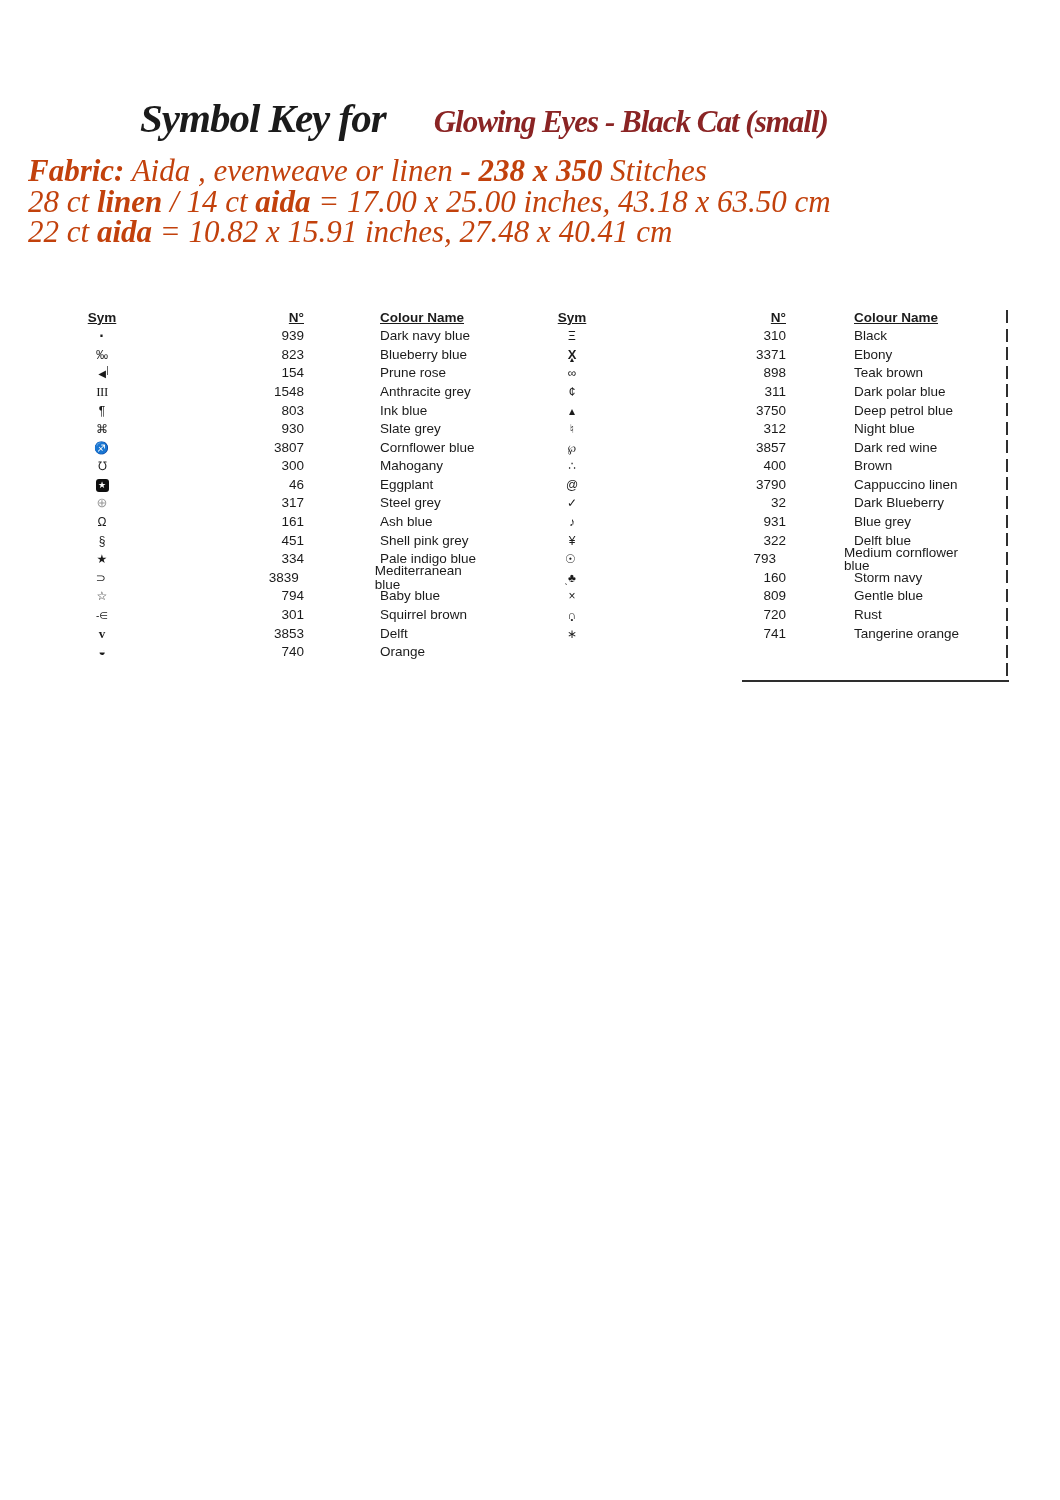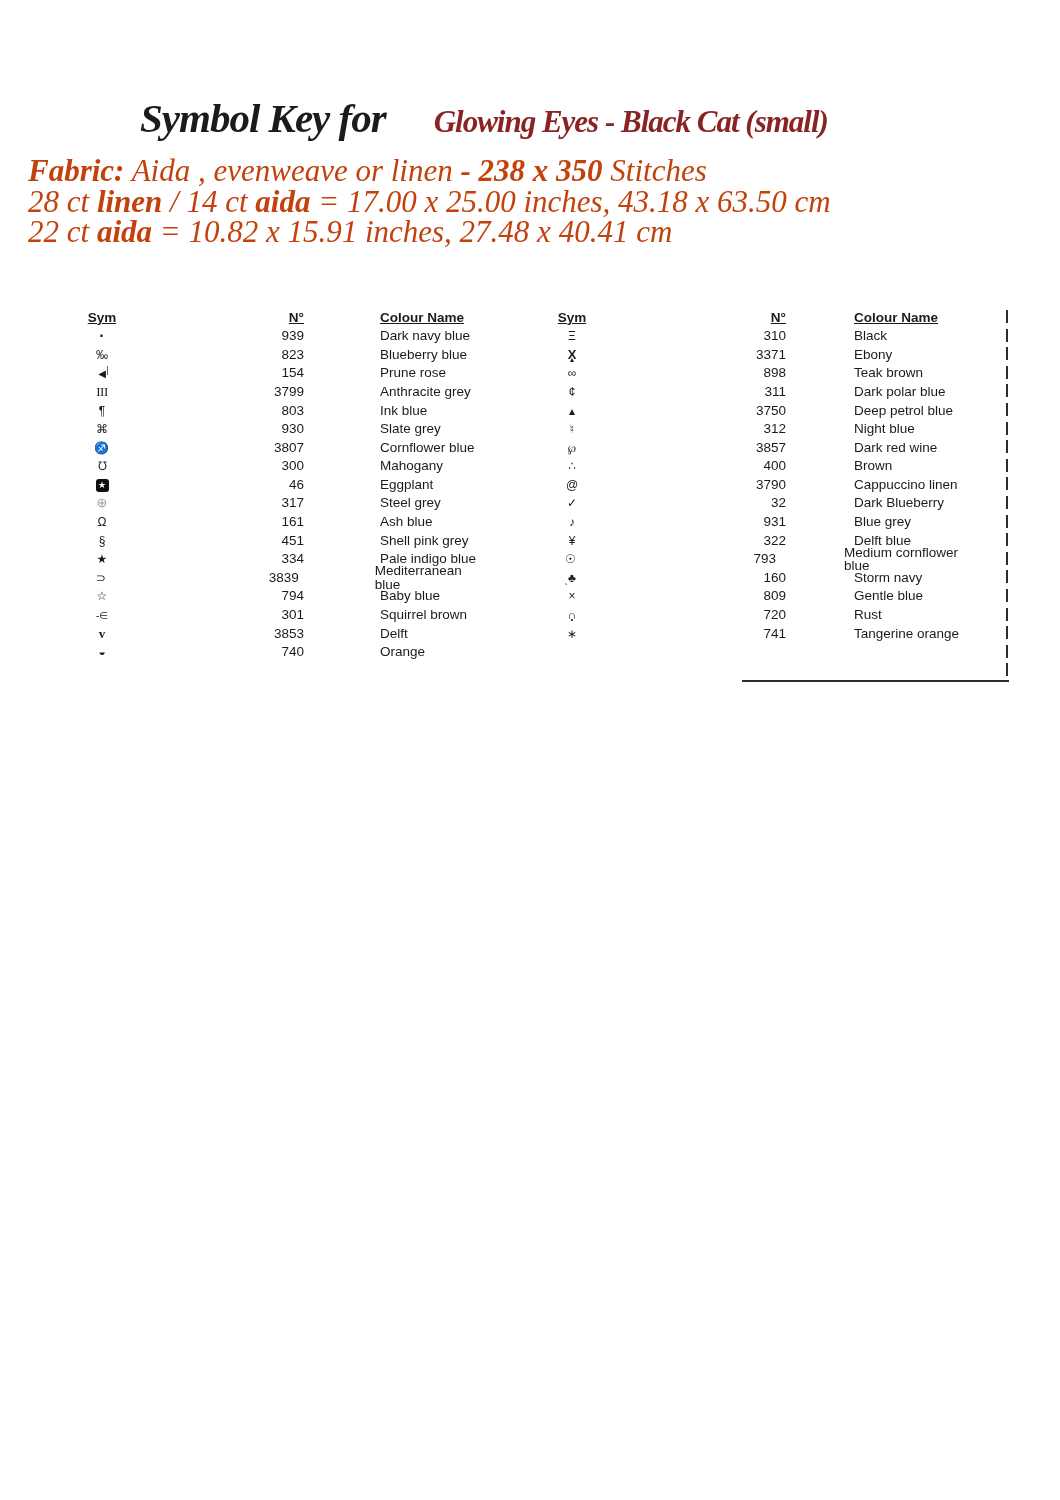--- a/index.html
+++ b/index.html
@@ -98,21 +98,21 @@
           <span class="c-num">823</span>
           <span class="c-name">Blueberry blue</span>
         </div>
         <div class="trow">
           <span class="c-sym"><span class="symwrap"><span class="sym sm">◀</span><span class="ov ov-right">∣</span></span></span>
           <span class="c-num">154</span>
           <span class="c-name">Prune rose</span>
         </div>
         <div class="trow">
           <span class="c-sym"><span class="symwrap"><span class="sym serif-sm">III</span></span></span>
-          <span class="c-num">3799</span>
+          <span class="c-num">1548</span>
           <span class="c-name">Anthracite grey</span>
         </div>
         <div class="trow">
           <span class="c-sym"><span class="symwrap"><span class="sym">¶</span></span></span>
           <span class="c-num">803</span>
           <span class="c-name">Ink blue</span>
         </div>
         <div class="trow">
           <span class="c-sym"><span class="symwrap"><span class="sym">⌘</span></span></span>
           <span class="c-num">930</span>

